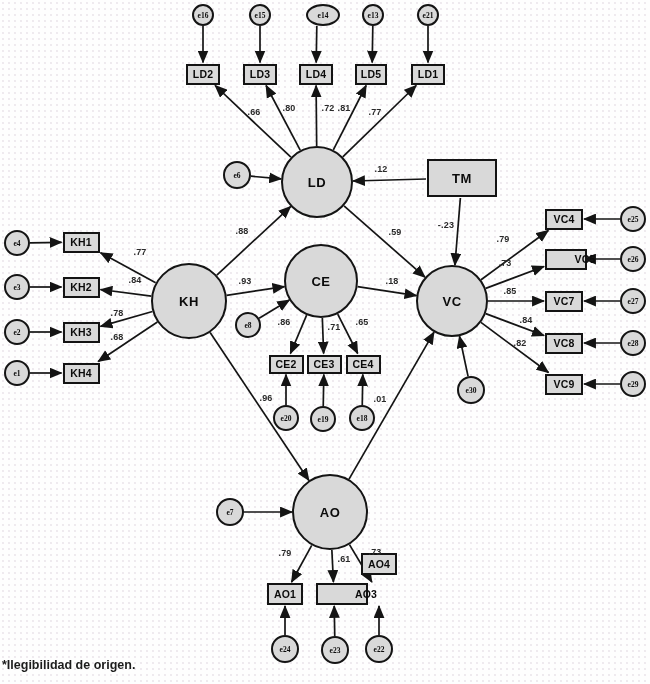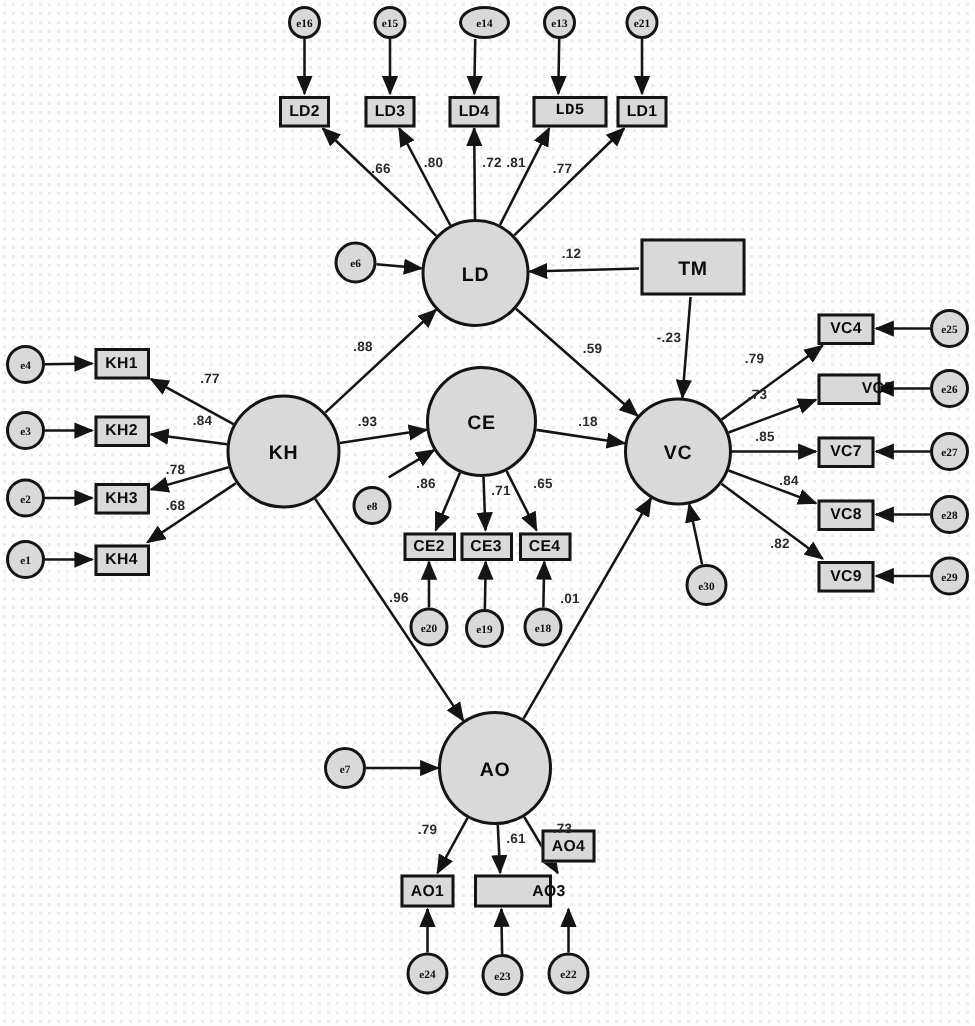--- a/index.html
+++ b/index.html
@@ -115,21 +115,21 @@
   <div id="node-layer">
       <div class="node latent" style="left: 281px; top: 146px; width: 72px; height: 72px; background: rgb(217, 217, 217); border-color: rgb(20, 20, 20);">LD</div>
       <div class="node latent" style="left: 151px; top: 263px; width: 76px; height: 76px; background: rgb(217, 217, 217); border-color: rgb(20, 20, 20);">KH</div>
       <div class="node latent" style="left: 284px; top: 244px; width: 74px; height: 74px; background: rgb(217, 217, 217); border-color: rgb(20, 20, 20);">CE</div>
       <div class="node latent" style="left: 416px; top: 265px; width: 72px; height: 72px; background: rgb(217, 217, 217); border-color: rgb(20, 20, 20);">VC</div>
       <div class="node latent" style="left: 292px; top: 474px; width: 76px; height: 76px; background: rgb(217, 217, 217); border-color: rgb(20, 20, 20);">AO</div>
       <div class="node exog-rect" style="left: 427px; top: 159px; width: 70px; height: 38px; background: rgb(217, 217, 217); border-color: rgb(20, 20, 20);">TM</div>
       <div class="node indicator" style="left: 186px; top: 63.5px; width: 34px; height: 21px; background: rgb(217, 217, 217); border-color: rgb(20, 20, 20);">LD2</div>
       <div class="node indicator" style="left: 243px; top: 63.5px; width: 34px; height: 21px; background: rgb(217, 217, 217); border-color: rgb(20, 20, 20);">LD3</div>
       <div class="node indicator" style="left: 299px; top: 63.5px; width: 34px; height: 21px; background: rgb(217, 217, 217); border-color: rgb(20, 20, 20);">LD4</div>
-      <div class="node indicator" style="left: 355px; top: 63.5px; width: 50px; height: 21px; background: rgb(217, 217, 217); border-color: rgb(20, 20, 20); font-family: Liberation Mono, monospace;">LD5</div>
+      <div class="node indicator" style="left: 355px; top: 63.5px; width: 32px; height: 21px; background: rgb(217, 217, 217); border-color: rgb(20, 20, 20);">LD5</div>
       <div class="node indicator" style="left: 411px; top: 63.5px; width: 34px; height: 21px; background: rgb(217, 217, 217); border-color: rgb(20, 20, 20);">LD1</div>
       <div class="node indicator" style="left: 62.5px; top: 231.5px; width: 37px; height: 21px; background: rgb(217, 217, 217); border-color: rgb(20, 20, 20);">KH1</div>
       <div class="node indicator" style="left: 62.5px; top: 276.5px; width: 37px; height: 21px; background: rgb(217, 217, 217); border-color: rgb(20, 20, 20);">KH2</div>
       <div class="node indicator" style="left: 62.5px; top: 321.5px; width: 37px; height: 21px; background: rgb(217, 217, 217); border-color: rgb(20, 20, 20);">KH3</div>
       <div class="node indicator" style="left: 62.5px; top: 362.5px; width: 37px; height: 21px; background: rgb(217, 217, 217); border-color: rgb(20, 20, 20);">KH4</div>
       <div class="node indicator" style="left: 268.5px; top: 354.5px; width: 35px; height: 19px; background: rgb(217, 217, 217); border-color: rgb(20, 20, 20);">CE2</div>
       <div class="node indicator" style="left: 306.5px; top: 354.5px; width: 35px; height: 19px; background: rgb(217, 217, 217); border-color: rgb(20, 20, 20);">CE3</div>
       <div class="node indicator" style="left: 345.5px; top: 354.5px; width: 35px; height: 19px; background: rgb(217, 217, 217); border-color: rgb(20, 20, 20);">CE4</div>
       <div class="node indicator" style="left: 545px; top: 208.5px; width: 38px; height: 21px; background: rgb(217, 217, 217); border-color: rgb(20, 20, 20);">VC4</div>
       <div class="node indicator" style="left: 545px; top: 248.5px; width: 38px; height: 21px; background: rgb(217, 217, 217); border-color: rgb(20, 20, 20); padding-left: 38px;">VC5</div>
@@ -142,21 +142,21 @@
       <div class="node error" style="left: 192px; top: 4px; width: 22px; height: 22px; background: rgb(217, 217, 217); border-color: rgb(20, 20, 20);">e16</div>
       <div class="node error" style="left: 249px; top: 4px; width: 22px; height: 22px; background: rgb(217, 217, 217); border-color: rgb(20, 20, 20);">e15</div>
       <div class="node error" style="left: 306px; top: 4px; width: 34px; height: 22px; background: rgb(217, 217, 217); border-color: rgb(20, 20, 20);">e14</div>
       <div class="node error" style="left: 362px; top: 4px; width: 22px; height: 22px; background: rgb(217, 217, 217); border-color: rgb(20, 20, 20);">e13</div>
       <div class="node error" style="left: 417px; top: 4px; width: 22px; height: 22px; background: rgb(217, 217, 217); border-color: rgb(20, 20, 20);">e21</div>
       <div class="node error" style="left: 4px; top: 230px; width: 26px; height: 26px; background: rgb(217, 217, 217); border-color: rgb(20, 20, 20);">e4</div>
       <div class="node error" style="left: 4px; top: 274px; width: 26px; height: 26px; background: rgb(217, 217, 217); border-color: rgb(20, 20, 20);">e3</div>
       <div class="node error" style="left: 4px; top: 319px; width: 26px; height: 26px; background: rgb(217, 217, 217); border-color: rgb(20, 20, 20);">e2</div>
       <div class="node error" style="left: 4px; top: 360px; width: 26px; height: 26px; background: rgb(217, 217, 217); border-color: rgb(20, 20, 20);">e1</div>
       <div class="node error" style="left: 223px; top: 161px; width: 28px; height: 28px; background: rgb(217, 217, 217); border-color: rgb(20, 20, 20);">e6</div>
-      <div class="node error" style="left: 235px; top: 324px; width: 26px; height: 26px; background: rgb(217, 217, 217); border-color: rgb(20, 20, 20);">e8</div>
+      <div class="node error" style="left: 235px; top: 312px; width: 26px; height: 26px; background: rgb(217, 217, 217); border-color: rgb(20, 20, 20);">e8</div>
       <div class="node error" style="left: 216px; top: 498px; width: 28px; height: 28px; background: rgb(217, 217, 217); border-color: rgb(20, 20, 20);">e7</div>
       <div class="node error" style="left: 457px; top: 376px; width: 28px; height: 28px; background: rgb(217, 217, 217); border-color: rgb(20, 20, 20);">e30</div>
       <div class="node error" style="left: 273px; top: 405px; width: 26px; height: 26px; background: rgb(217, 217, 217); border-color: rgb(20, 20, 20);">e20</div>
       <div class="node error" style="left: 310px; top: 406px; width: 26px; height: 26px; background: rgb(217, 217, 217); border-color: rgb(20, 20, 20);">e19</div>
       <div class="node error" style="left: 349px; top: 405px; width: 26px; height: 26px; background: rgb(217, 217, 217); border-color: rgb(20, 20, 20);">e18</div>
       <div class="node error" style="left: 620px; top: 206px; width: 26px; height: 26px; background: rgb(217, 217, 217); border-color: rgb(20, 20, 20);">e25</div>
       <div class="node error" style="left: 620px; top: 246px; width: 26px; height: 26px; background: rgb(217, 217, 217); border-color: rgb(20, 20, 20);">e26</div>
       <div class="node error" style="left: 620px; top: 288px; width: 26px; height: 26px; background: rgb(217, 217, 217); border-color: rgb(20, 20, 20);">e27</div>
       <div class="node error" style="left: 620px; top: 330px; width: 26px; height: 26px; background: rgb(217, 217, 217); border-color: rgb(20, 20, 20);">e28</div>
       <div class="node error" style="left: 620px; top: 371px; width: 26px; height: 26px; background: rgb(217, 217, 217); border-color: rgb(20, 20, 20);">e29</div>
@@ -182,18 +182,19 @@
       <div class="coef" style="left: 284px; top: 322px; color: rgb(42, 42, 42);">.86</div>
       <div class="coef" style="left: 334px; top: 327px; color: rgb(42, 42, 42);">.71</div>
       <div class="coef" style="left: 362px; top: 322px; color: rgb(42, 42, 42);">.65</div>
       <div class="coef" style="left: 395px; top: 232px; color: rgb(42, 42, 42);">.59</div>
       <div class="coef" style="left: 392px; top: 281px; color: rgb(42, 42, 42);">.18</div>
       <div class="coef" style="left: 380px; top: 399px; color: rgb(42, 42, 42);">.01</div>
       <div class="coef" style="left: 503px; top: 239px; color: rgb(42, 42, 42);">.79</div>
       <div class="coef" style="left: 505px; top: 263px; color: rgb(42, 42, 42);">.73</div>
       <div class="coef" style="left: 510px; top: 291px; color: rgb(42, 42, 42);">.85</div>
       <div class="coef" style="left: 526px; top: 320px; color: rgb(42, 42, 42);">.84</div>
-      <div class="coef" style="left: 520px; top: 343px; color: rgb(42, 42, 42); margin-top: 19px;">.82</div>
+      <div class="coef" style="left: 520px; top: 343px; color: rgb(42, 42, 42);">.82</div>
       <div class="coef" style="left: 285px; top: 553px; color: rgb(42, 42, 42);">.79</div>
       <div class="coef" style="left: 344px; top: 559px; color: rgb(42, 42, 42);">.61</div>
       <div class="coef" style="left: 375px; top: 552px; color: rgb(42, 42, 42);">.73</div>
     </div>
+  <div class="footnote">*Ilegibilidad de origen.</div>
 </div>
 
 </body></html>

